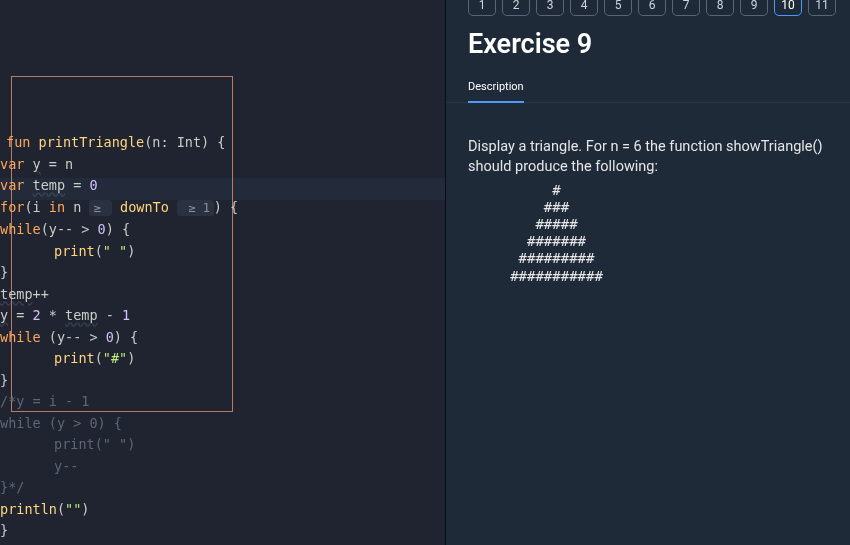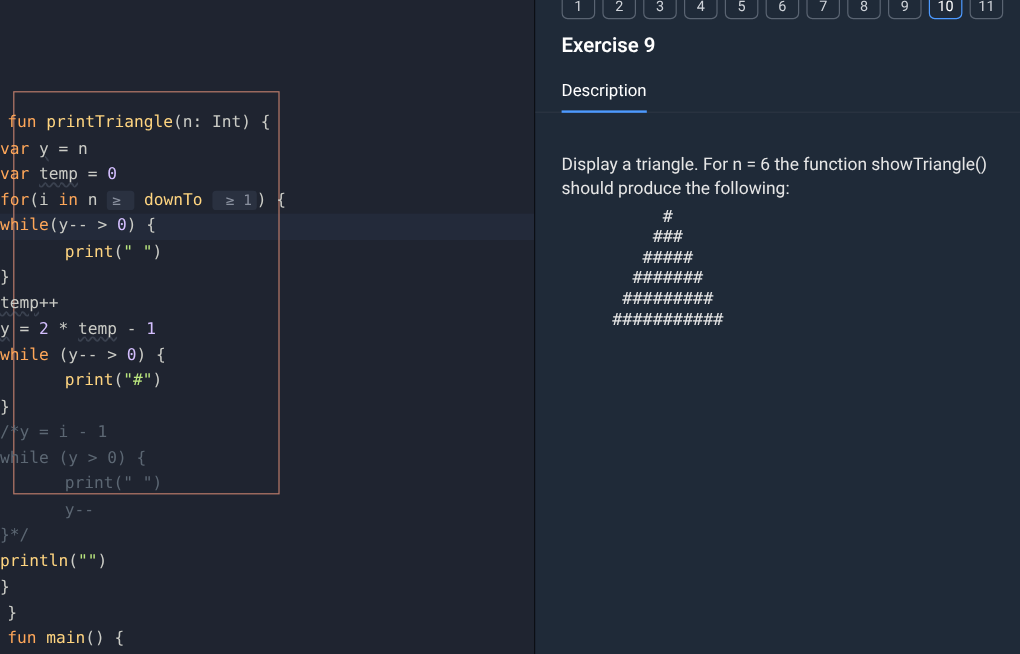--- a/index.html
+++ b/index.html
@@ -17,21 +17,21 @@
     width: 445px; height: 545px;
     background: #1f2430;
     padding: 6px 10px 6px 0;
     font-family: "Menlo", "Consolas", monospace;
     font-size: 13.5px;
     line-height: 21.5px;
     white-space: pre;
     position: relative;
   }
   .code { position: relative; z-index: 2; }
-  .line { padding-left: 6px; }
+  .line { padding-left: 6px; margin-top: 40px; }
   .indent1 { }
   .indent2 { }
   .indent3 { padding-left: 54px; }
   .tok-kw   { color: #ffa759; }
   .tok-fn   { color: #ffd580; }
   .tok-num  { color: #d4bfff; }
   .tok-str  { color: #bae67e; }
   .tok-ident{ color: #cbccc6; }
   .tok-comment{ color: #5c6773; }
   .underline { text-decoration: underline wavy #707a8c55; text-underline-offset: 2px; }
@@ -77,32 +77,32 @@
     border: 1px solid #5a6472;
     border-radius: 5px;
     display: flex; align-items: center; justify-content: center;
     font-size: 12px; color: #d0d4da;
     cursor: pointer;
     background: transparent;
     padding: 0 6px;
   }
   .navbtn.active { border-color: #4d9aff; color: #fff; }
   h1.title {
-    font-size: 17px; font-weight: 600;
+    font-size: 27px; font-weight: 600;
     padding: 2px 22px 14px;
     color: #fff;
   }
   .tabs {
     display: flex; gap: 24px;
     padding: 0 22px;
     border-bottom: 1px solid #2c3542;
   }
   .tab {
     padding: 6px 0 8px;
-    font-size: 14px; color: #c7cdd6;
+    font-size: 11px; color: #c7cdd6;
     cursor: pointer;
     border-bottom: 2px solid transparent;
     margin-bottom: -1px;
   }
   .tab.active { border-bottom-color: #4d9aff; color: #fff; }
   .desc {
     padding: 34px 22px 0 22px;
     font-size: 14.5px; line-height: 1.35;
     color: #e6e6e6;
   }

